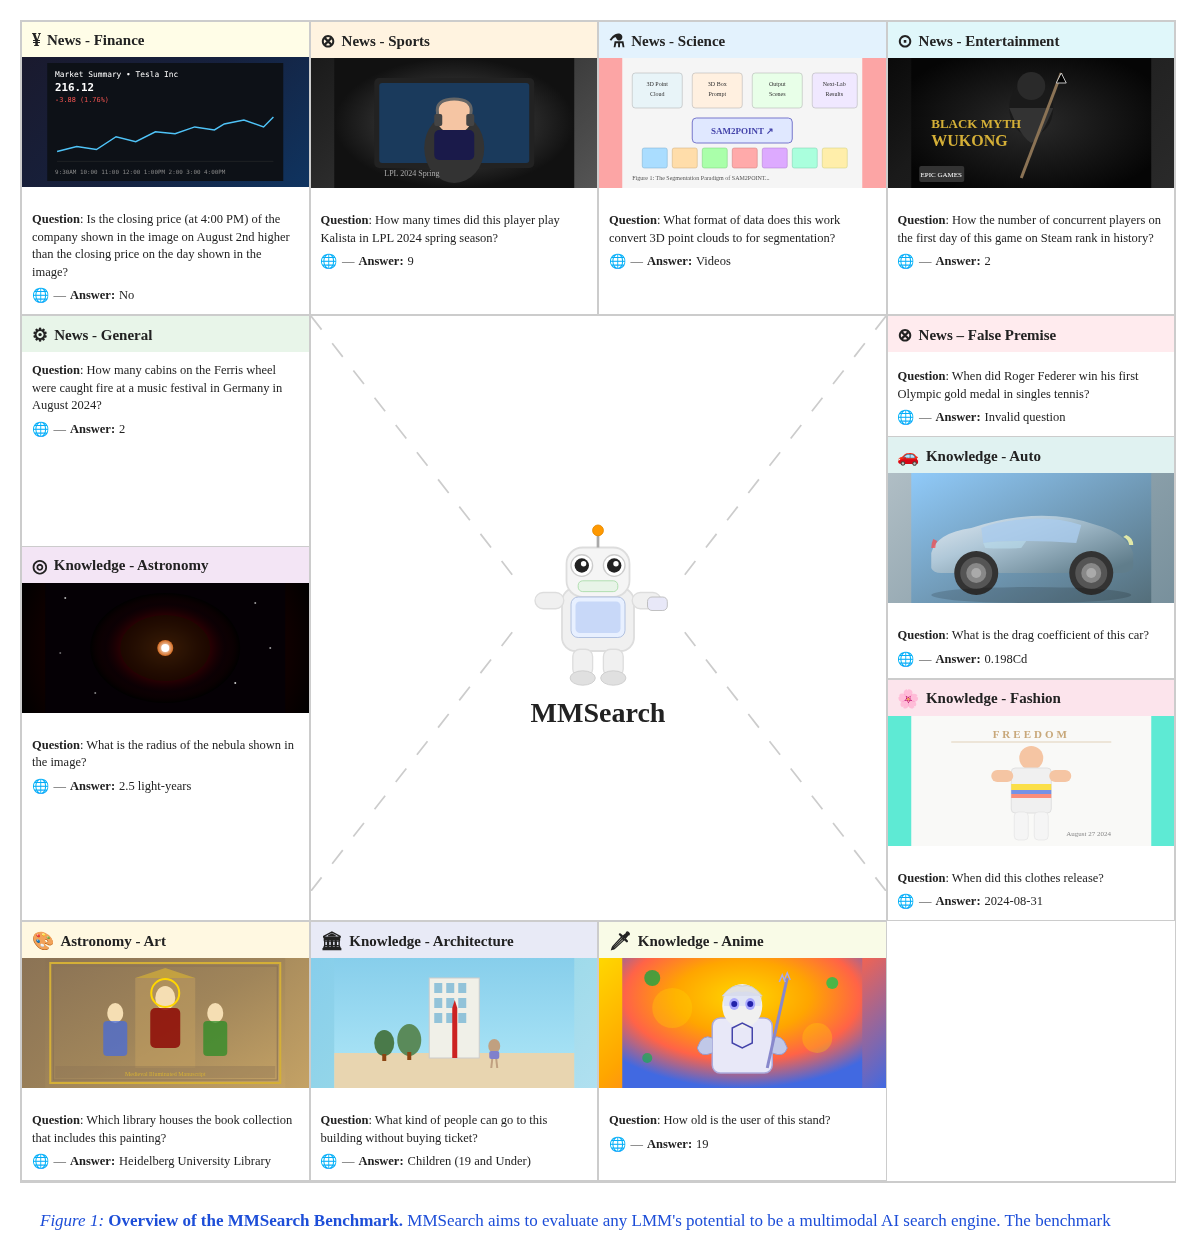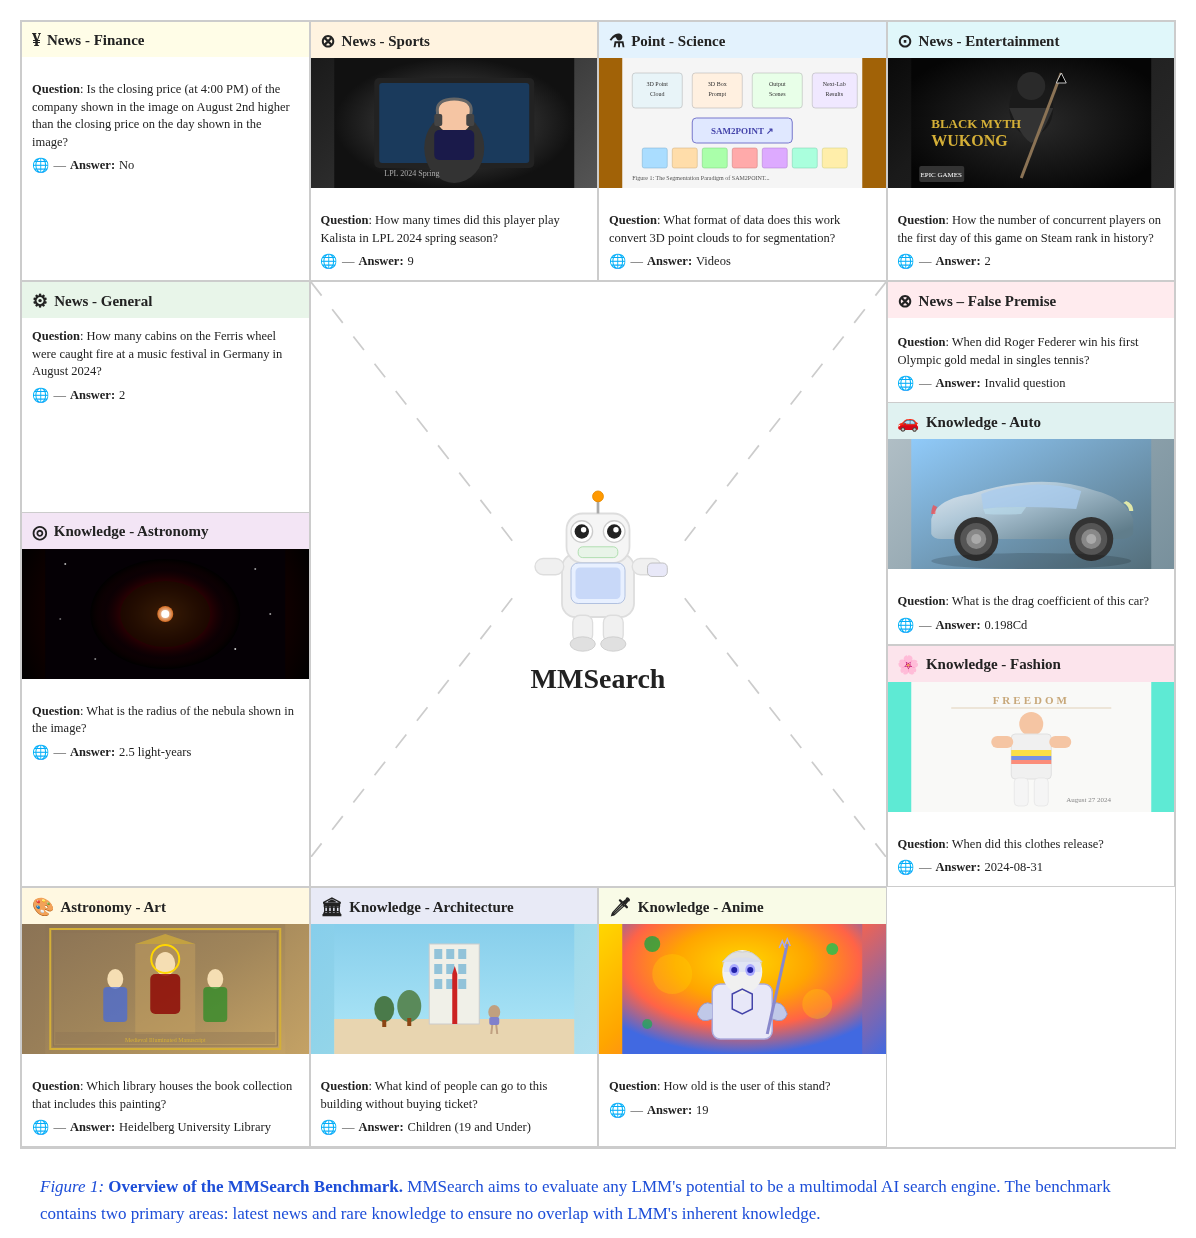--- a/index.html
+++ b/index.html
@@ -145,21 +145,21 @@
       flex-direction: column;
       align-items: flex-start;
       justify-content: flex-start;
       padding: 6px;
     }
     .img-sports {
       background: linear-gradient(135deg, #1a1a1a 0%, #333 50%, #555 100%);
       position: relative;
     }
     .img-science {
-      background: #a16207;
+      background: #fca5a5;
       display: flex;
       align-items: center;
       justify-content: center;
     }
     .img-entertainment {
       background: linear-gradient(135deg, #0a0a0a 0%, #1a1a1a 30%, #2a2a2a 100%);
       display: flex;
       align-items: center;
       justify-content: center;
       position: relative;
@@ -211,20 +211,31 @@
   </style>
 </head>
 <body>
 
 <div class="main-grid">
 
   <div class="card">
     <div class="card-header bg-yellow">
       <span class="icon">¥</span>
       <span>News - Finance</span>
+    </div>
+    <div class="card-img img-finance">
+      <svg viewBox="0 0 240 120" xmlns="http://www.w3.org/2000/svg">
+        <rect width="240" height="120" fill="#0d1117"></rect>
+        <text x="8" y="14" fill="#fff" font-size="8" font-family="monospace">Market Summary • Tesla Inc</text>
+        <text x="8" y="28" fill="#fff" font-size="11" font-family="monospace" font-weight="bold">216.12</text>
+        <text x="8" y="40" fill="#ef5350" font-size="7" font-family="monospace">-3.88 (1.76%)</text>
+        <polyline points="10,90 30,85 50,88 70,75 90,80 110,70 130,72 150,65 170,68 180,62 200,58 220,65 230,55" stroke="#4fc3f7" stroke-width="1.5" fill="none"></polyline>
+        <line x1="10" y1="100" x2="230" y2="100" stroke="#333" stroke-width="0.5"></line>
+        <text x="8" y="113" fill="#888" font-size="6" font-family="monospace">9:30AM 10:00 11:00 12:00 1:00PM 2:00 3:00 4:00PM</text>
+      </svg>
     </div>
     <div class="card-body">
       <div class="question-text">
         <span class="q-label">Question</span>: <span>Is the closing price (at 4:00 PM) of the company shown in the image on August 2nd higher than the closing price on the day shown in the image?</span>
       </div>
       <div class="answer-row">
         <span class="globe-icon">🌐</span>
         <span class="arrow">—</span>
         <span class="a-label">Answer:</span>
         <span>No</span>
@@ -269,21 +280,21 @@
         <span class="arrow">—</span>
         <span class="a-label">Answer:</span>
         <span>9</span>
       </div>
     </div>
   </div>
 
   <div class="card">
     <div class="card-header bg-blue">
       <span class="icon">⚗</span>
-      <span>Point - Science</span>
+      <span>News - Science</span>
     </div>
     <div class="card-img img-science">
       <svg viewBox="0 0 240 130" xmlns="http://www.w3.org/2000/svg">
         <rect width="240" height="130" fill="#f5f5f5"></rect>
 
         <rect x="10" y="15" width="50" height="35" rx="3" fill="#e8f4f8" stroke="#aaa" stroke-width="0.5"></rect>
         <text x="35" y="28" text-anchor="middle" fill="#333" font-size="6">3D Point</text>
         <text x="35" y="38" text-anchor="middle" fill="#333" font-size="6">Cloud</text>
         <rect x="70" y="15" width="50" height="35" rx="3" fill="#fff0e0" stroke="#aaa" stroke-width="0.5"></rect>
         <text x="95" y="28" text-anchor="middle" fill="#333" font-size="6">3D Box</text>

